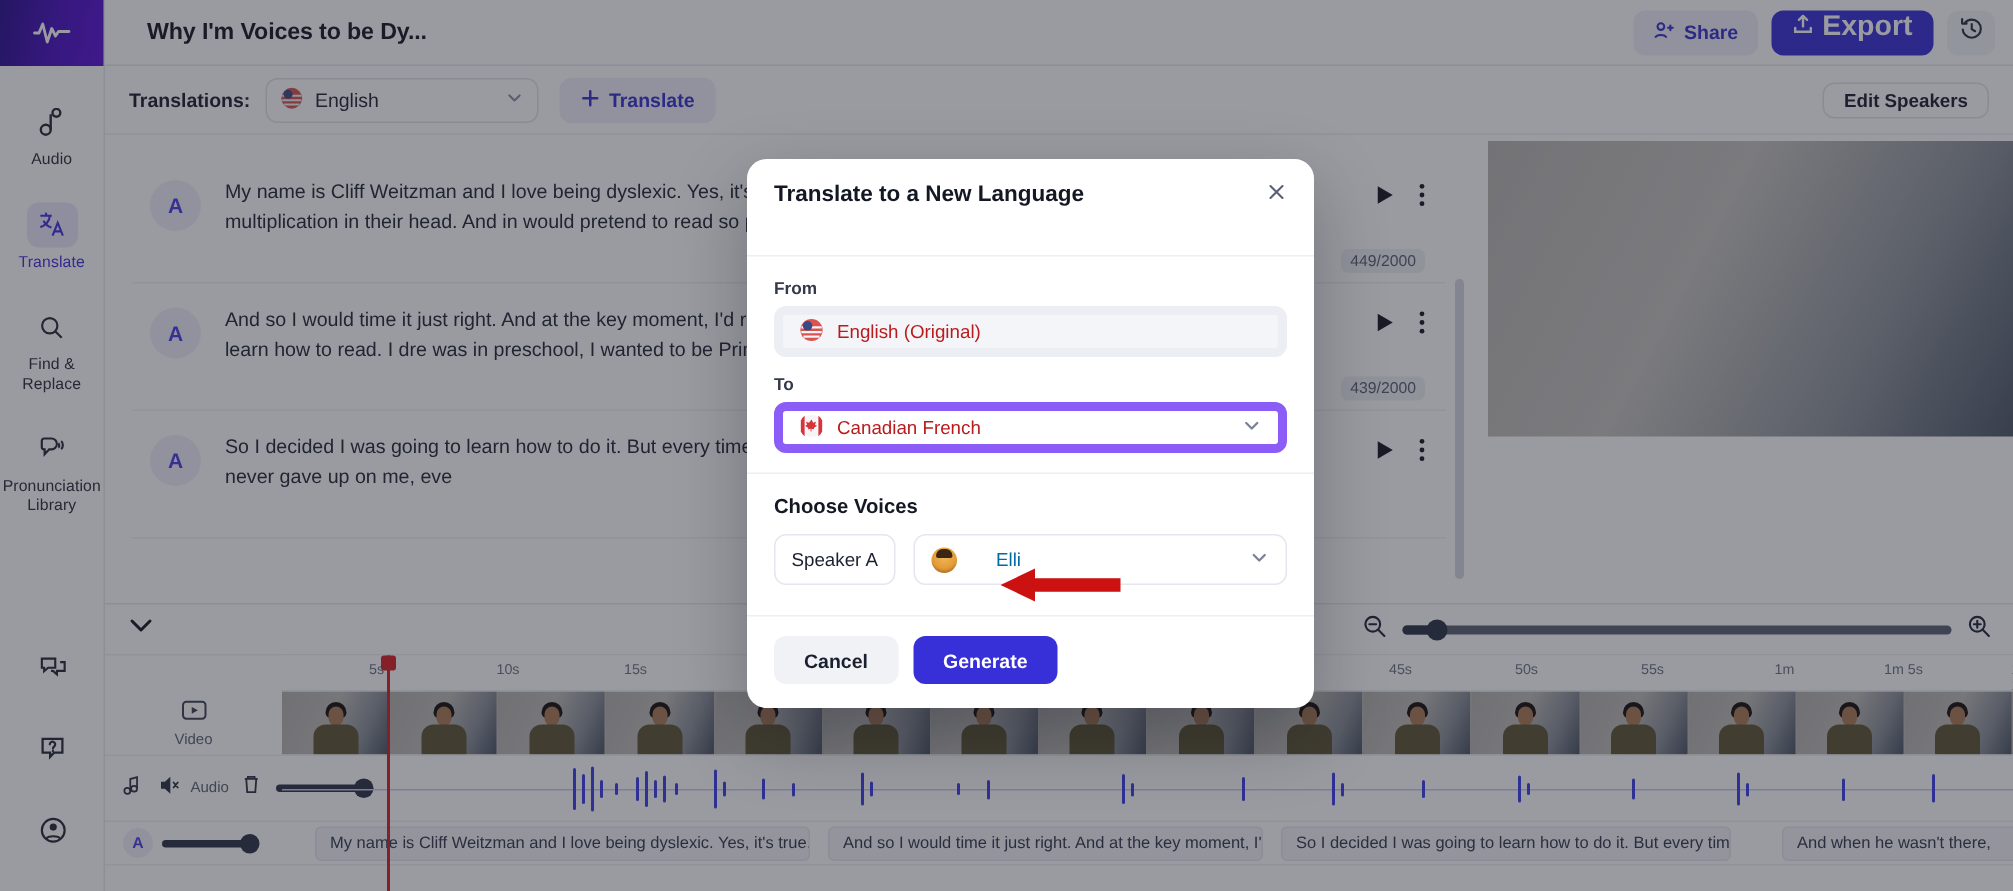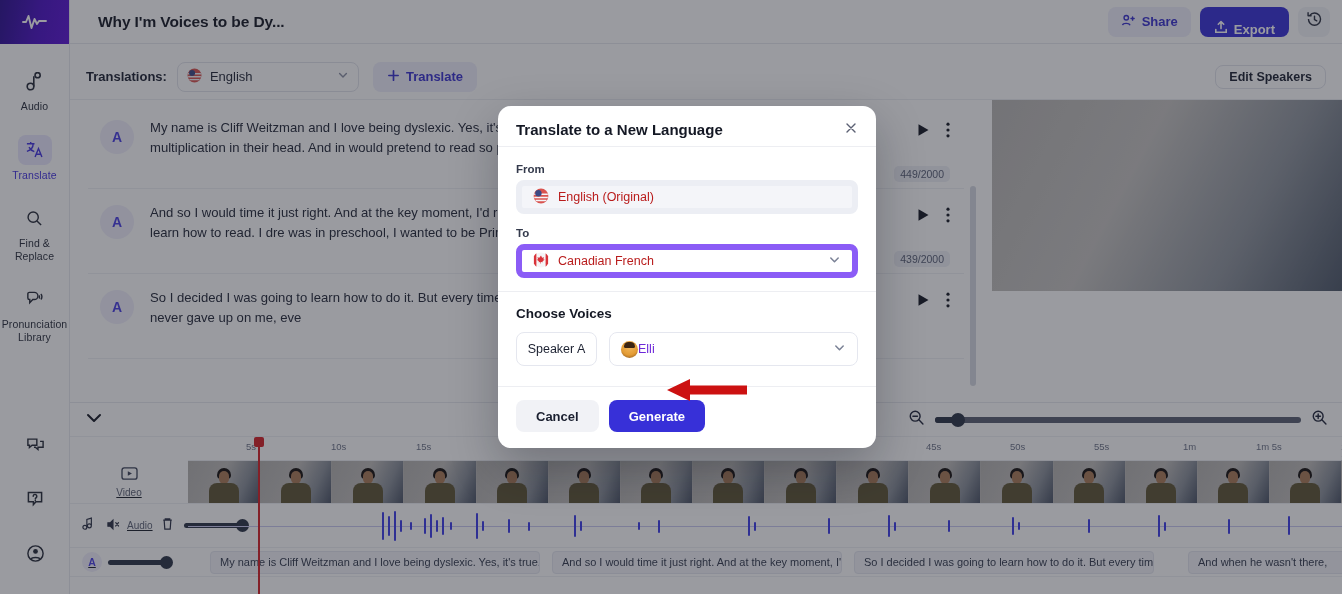--- a/index.html
+++ b/index.html
@@ -56,33 +56,33 @@
   }
   .doc-title { font-size: 15.5px; font-weight: 700; color: #141824; letter-spacing: -.1px; }
   .topbar-actions { margin-left: auto; display: flex; align-items: center; gap: 9px; }
   .btn-share {
     display: flex; align-items: center; gap: 6px;
     background: #eeeefb; color: #3a32cf; border: none; border-radius: 8px;
     height: 30px; padding: 0 13px; font-size: 13px; font-weight: 700; cursor: pointer;
     font-family: inherit;
   }
   .btn-export {
-    display: flex; align-items: flex-end; gap: 6px;
+    display: flex; align-items: flex-start; gap: 6px;
     background: #3730d8; color: #ffffff; border: none; border-radius: 8px;
-    height: 30px; padding: 0 14px; font-size: 13px; font-weight: 700; cursor: pointer;
+    height: 30px; padding: 0 14px; font-size: 19px; font-weight: 700; cursor: pointer;
     font-family: inherit;
   }
   .btn-history {
     width: 32px; height: 30px; border-radius: 8px; background: #f3f4f8;
     display: flex; align-items: center; justify-content: center; cursor: pointer; color: #2b3040;
   }
 
   
   .toolbar {
-    position: absolute; left: 70px; top: 54px; right: 0; height: 46px;
+    position: absolute; left: 70px; top: 44px; right: 0; height: 46px;
     background: #ffffff; border-bottom: 1px solid #edeef2;
     display: flex; align-items: center; padding: 0 16px;
     z-index: 3;
   }
   .tl-label { font-size: 13px; font-weight: 700; color: #1b2030; margin-right: 10px; }
   .lang-select {
     display: flex; align-items: center; gap: 8px; width: 182px; height: 30px;
     border: 1px solid #e2e4ec; border-radius: 8px; padding: 0 9px; cursor: pointer;
     background: #fff; font-size: 13px; color: #1f2434;
   }
@@ -160,21 +160,21 @@
   .zoom-track { position: relative; flex: 1; height: 6px; background: #5a6072; border-radius: 3px; }
   .zoom-fill { position: absolute; left: 0; top: 0; height: 6px; width: 22px; background: #2b3345; border-radius: 3px; }
   .zoom-knob { position: absolute; left: 16px; top: -4px; width: 14px; height: 14px; border-radius: 50%; background: #2b3345; cursor: pointer; }
 
   .tm-ruler {
     position: relative; height: 24px; margin-left: 118px;
     border-bottom: 1px solid #edeef2; background: #fff;
   }
   .tick { position: absolute; top: 4px; font-size: 9.5px; color: #6d7488; }
 
-  .tm-rows { position: relative; text-decoration: underline; }
+  .tm-rows { position: relative; }
   .tm-row { display: flex; border-bottom: 1px solid #eef0f4; }
   .tm-row-head {
     width: 118px; flex: 0 0 118px; display: flex; align-items: center;
     justify-content: center; flex-direction: column; gap: 2px; padding: 3px 0;
   }
   .tm-row-head.h-audio, .tm-row-head.h-spk { flex-direction: row; justify-content: flex-start; padding-left: 12px; gap: 6px; }
   .tm-row-lbl { font-size: 10px; color: #5e6477; }
   .tm-row-body { flex: 1; position: relative; }
 
   .video-strip { height: 42px; display: flex; overflow: hidden; }
@@ -209,21 +209,21 @@
   .playhead::before { content: ""; position: absolute; left: -4px; top: 0; width: 10px; height: 10px; background: #d51f26; border-radius: 2px; }
 
   
   .modal {
     position: absolute; left: 498px; top: 106px; width: 378px;
     background: #ffffff; border-radius: 13px; z-index: 60;
     box-shadow: 0 18px 48px rgba(10,14,25,.28);
     overflow: hidden;
   }
   .m-head {
-    display: flex; align-items: flex-start; padding: 15px 18px 8px;
+    display: flex; align-items: flex-start; padding: 15px 18px 32px;
     border-bottom: 1px solid #edeef2;
   }
   .m-title { font-size: 15px; font-weight: 700; color: #141824; }
   .m-close { margin-left: auto; color: #5b6073; cursor: pointer; font-size: 17px; line-height: 1; }
   .m-body { padding: 16px 18px 4px; }
   .m-section-title { font-size: 13.5px; font-weight: 700; color: #141824; margin-bottom: 11px; }
   .m-sublabel { font-size: 11.5px; font-weight: 700; color: #343a4c; margin-bottom: 5px; }
   .m-field {
     display: flex; align-items: center; gap: 9px; height: 34px;
     border: 6px solid #8b5cf6; border-radius: 8px; padding: 0 11px;
@@ -233,22 +233,22 @@
   .m-field .chev { margin-left: auto; color: #7b8296; }
   .m-divider { height: 1px; background: #edeef2; margin: 6px -18px 14px; }
   .voices-row { display: flex; gap: 12px; align-items: center; margin-bottom: 16px; }
   .speaker-pill {
     width: 81px; height: 34px; border: 1px solid #e5e7ef; border-radius: 8px;
     display: flex; align-items: center; justify-content: center;
     font-size: 12.5px; color: #1c2131; cursor: pointer;
   }
   .voice-pill {
     position: relative; flex: 1; height: 34px; border: 1px solid #e5e7ef; border-radius: 8px;
-    display: flex; align-items: center; gap: 0; padding: 0 11px; cursor: pointer;
-    font-size: 12.5px; color: #6d28d9;
+    display: flex; align-items: center; gap: 26px; padding: 0 11px; cursor: pointer;
+    font-size: 12.5px; color: #0369a1;
   }
   .voice-av {
     width: 17px; height: 17px; border-radius: 50%;
     background: radial-gradient(circle at 50% 34%, #f2b85e 0%, #e39b34 58%, #7a4a1d 100%);
     position: relative; overflow: hidden; flex: 0 0 17px;
   }
   .voice-av::after { content:""; position:absolute; left:3px; top:1px; width:11px; height:6px; background:#3c2512; border-radius:6px 6px 2px 2px; }
   .m-foot {
     display: flex; justify-content: flex-start; gap: 10px;
     padding: 13px 18px 16px; border-top: 1px solid #edeef2;

